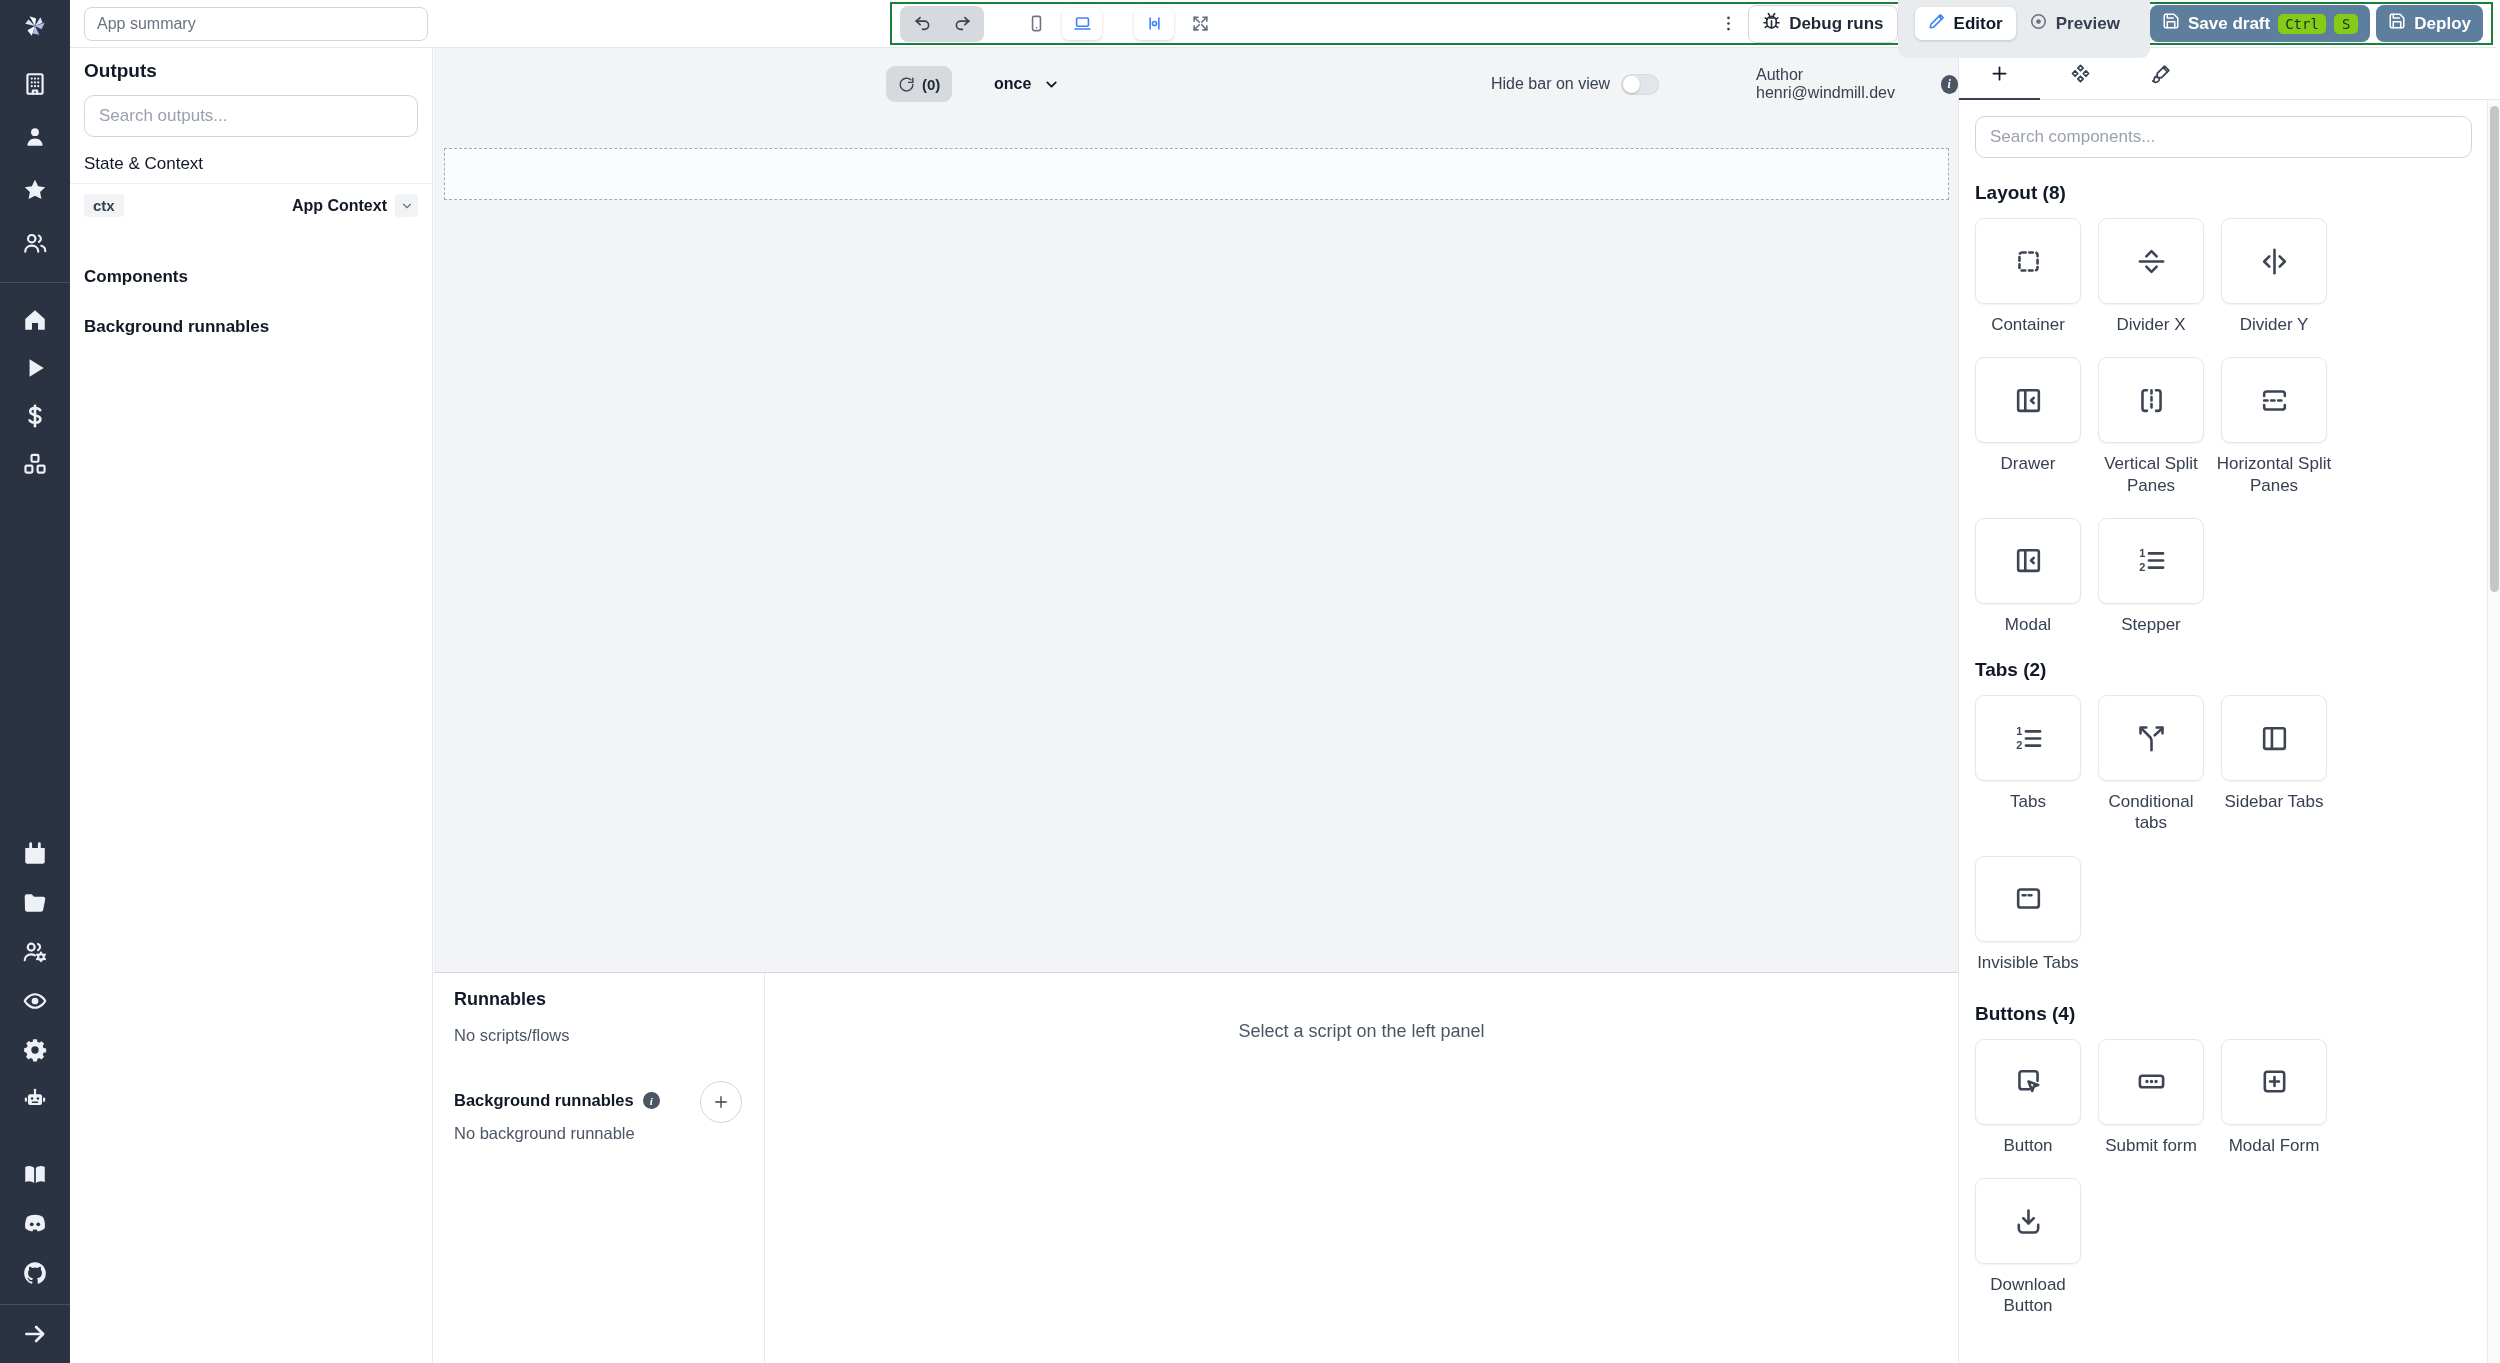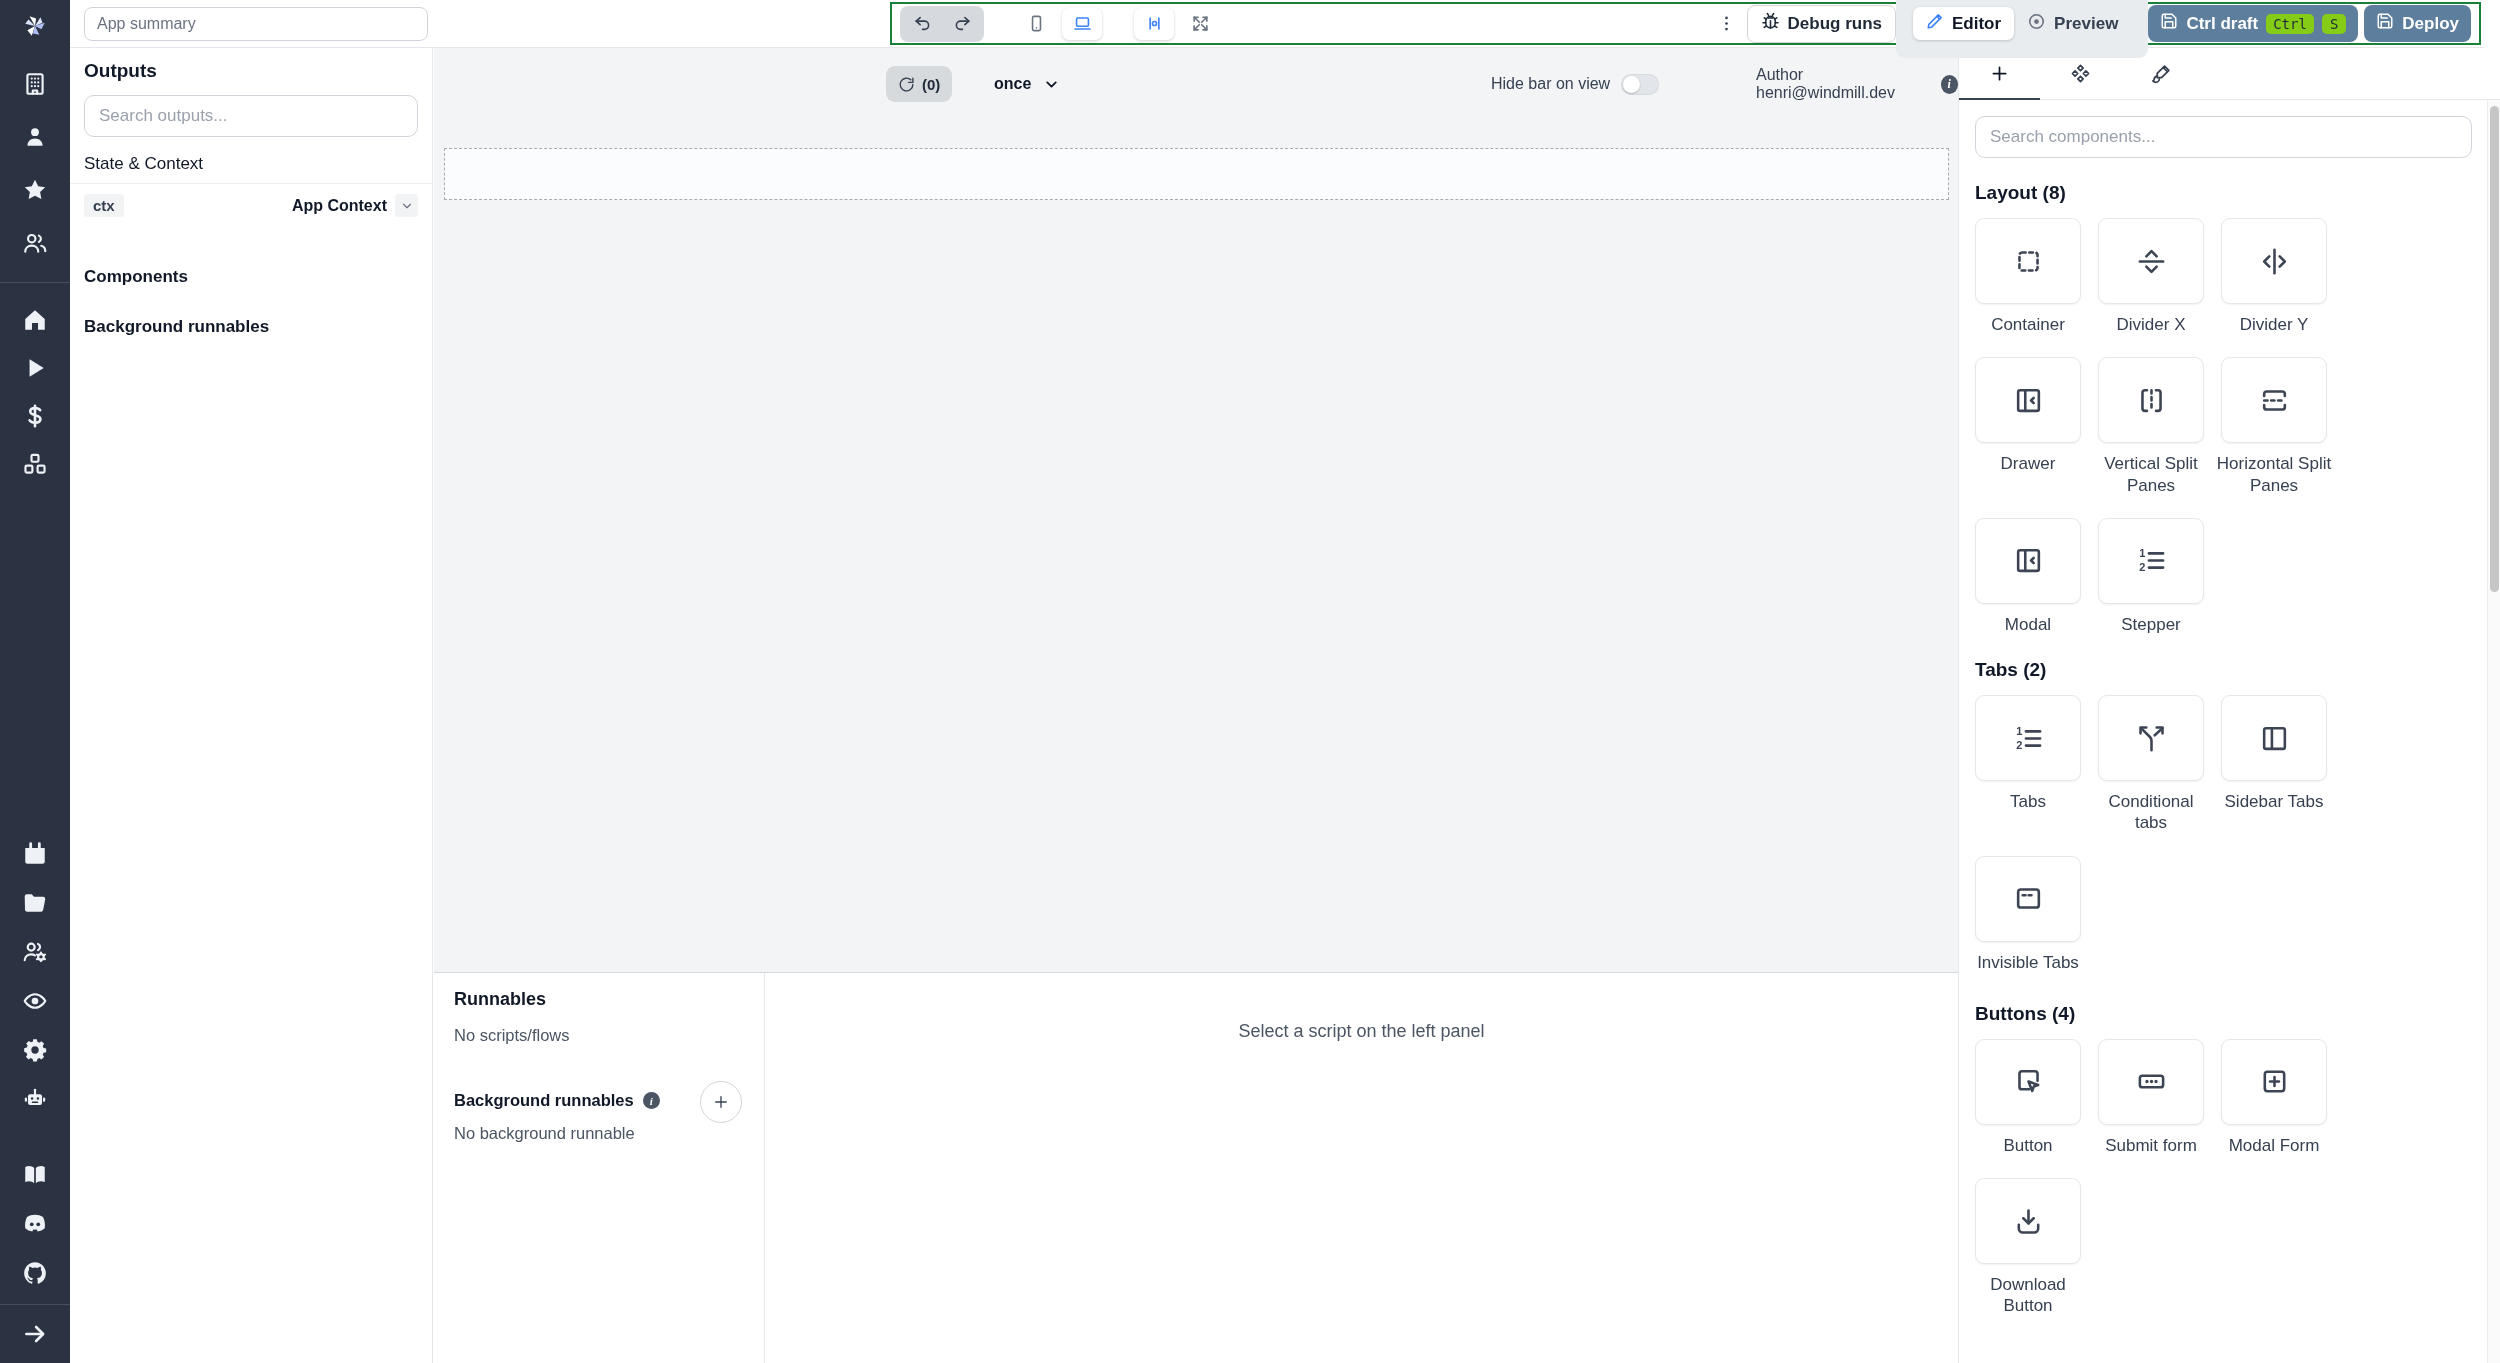--- a/index.html
+++ b/index.html
@@ -9,21 +9,21 @@
   
   .sidebar{position:absolute;left:0;top:0;bottom:0;width:70px;background:#2b3342;display:flex;flex-direction:column;align-items:center;z-index:5;}
   .sb-icon{width:26px;height:26px;color:#eef2f7;display:flex;align-items:center;justify-content:center;cursor:pointer;}
   .sb-icon svg{width:26px;height:26px;}
   .sb-logo{margin-top:11px;width:30px;height:30px;}
   .sb-group{display:flex;flex-direction:column;align-items:center;}
   .sb-div{width:70px;height:1px;background:rgba(255,255,255,0.14);}
   .sb-spacer{flex:1;}
 
   
-  .topbar{position:absolute;left:70px;top:0;right:16px;height:48px;background:#fff;border-bottom:1px solid #e5e7eb;z-index:4;}
+  .topbar{position:absolute;left:70px;top:0;right:4px;height:48px;background:#fff;border-bottom:1px solid #e5e7eb;z-index:4;}
   .app-summary{position:absolute;left:14px;top:7px;width:344px;height:34px;border:1px solid #d1d5db;border-radius:8px;padding:0 12px;font-size:16px;color:#374151;font-family:"Liberation Sans",sans-serif;outline:none;background:#fff;}
   .app-summary::placeholder{color:#6b7280;}
   .green-box{position:absolute;left:820px;right:3px;top:2px;bottom:2px;border:2px solid #188038;display:flex;align-items:center;padding:0 8px;gap:0;background:#fff;}
   .undo-group{background:#d6d9de;border-radius:8px;display:flex;padding:2px;}
   .tb-btn{width:40px;height:32px;border:none;background:transparent;border-radius:7px;display:flex;align-items:center;justify-content:center;color:#374151;cursor:pointer;}
   .tb-btn svg{width:19px;height:19px;}
   .tb-white{background:#fff;box-shadow:0 1px 3px rgba(0,0,0,.18);}
   .blue{color:#3b82f6;}
   .gray-ic{color:#6b7280;}
   .kebab{margin-left:auto;color:#374151;}
@@ -331,21 +331,21 @@
               </svg></span>
           <span>Preview</span>
         </button>
       </div>
       <button class="btn btn-slate">
         <span><svg viewBox="0 0 24 24" class="ic-stroke" style="width:18px;height:18px;">
               <path d="M19 21H5a2 2 0 0 1-2-2V5a2 2 0 0 1 2-2h11l5 5v11a2 2 0 0 1-2 2z"></path>
               <path d="M17 21v-8H7v8"></path>
               <path d="M7 3v5h8"></path>
             </svg></span>
-        <span>Ctrl draft</span>
+        <span>Save draft</span>
         <span class="kbd">Ctrl</span>
         <span class="kbd sq">S</span>
       </button>
       <button class="btn btn-slate" style="margin-left:6px;">
         <span><svg viewBox="0 0 24 24" class="ic-stroke" style="width:18px;height:18px;">
               <path d="M19 21H5a2 2 0 0 1-2-2V5a2 2 0 0 1 2-2h11l5 5v11a2 2 0 0 1-2 2z"></path>
               <path d="M17 21v-8H7v8"></path>
               <path d="M7 3v5h8"></path>
             </svg></span>
         <span>Deploy</span>

